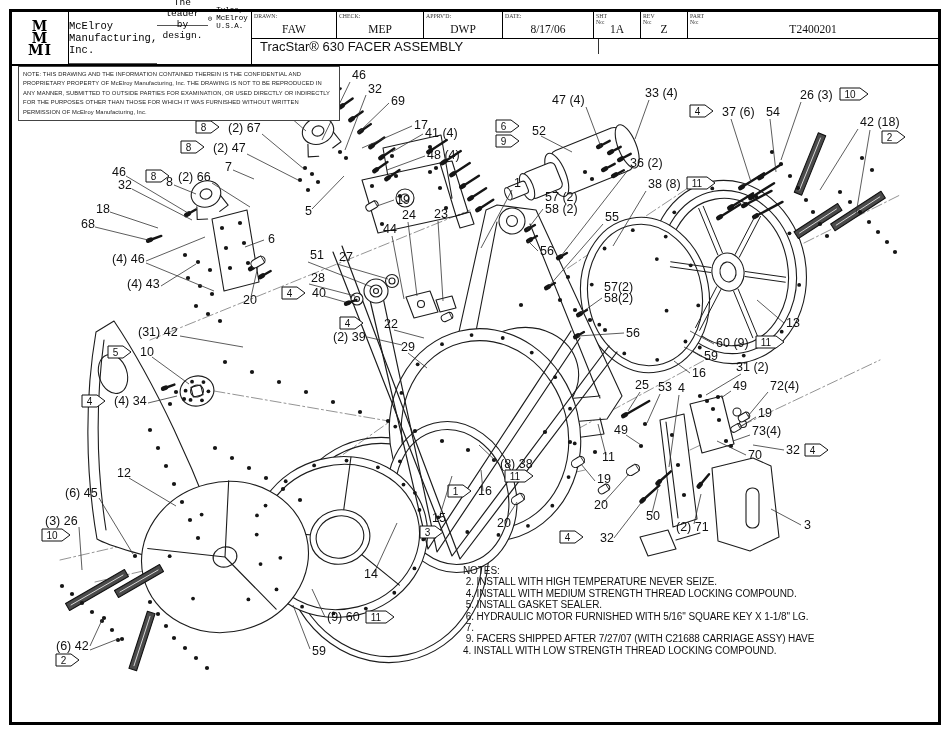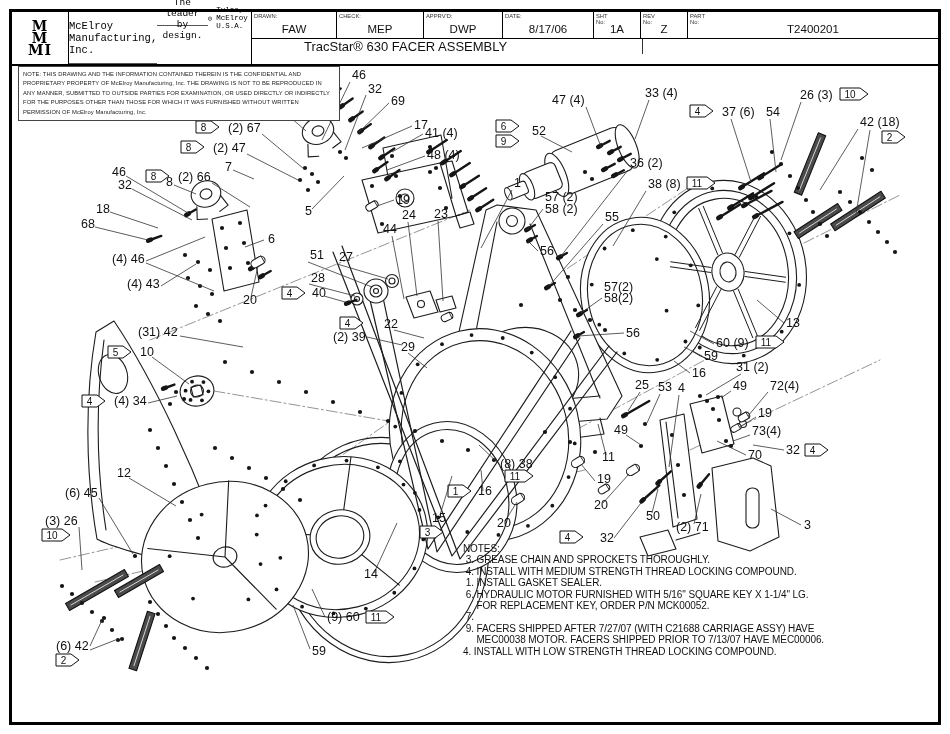--- a/index.html
+++ b/index.html
@@ -8,32 +8,32 @@
   .frame{position:absolute;inset:9px;border:3px solid #000;}
   
   .header{position:absolute;left:0;top:0;right:0;height:52px;border-bottom:2px solid #000;display:flex;background:#fff;}
   .logo-cell{width:56px;border-right:1.5px solid #000;display:flex;flex-direction:column;align-items:center;justify-content:center;line-height:12px;font-family:"DejaVu Serif",serif;font-weight:bold;font-size:14px;letter-spacing:1px;}
   .company-cell{width:182px;border-right:1.5px solid #000;display:flex;font-family:Liberation Mono, monospace;}
   .company-name{flex:1;display:flex;align-items:center;justify-content:center;font-size:10.5px;border-bottom:1px solid #555;}
   .company-tag{height:13px;display:flex;align-items:center;justify-content:center;font-size:9.5px;border-bottom:1px solid #555;text-align:center;}
   .company-loc{height:12px;display:flex;align-items:center;justify-content:center;font-size:7.5px;gap:4px;}
   .right-area{flex:1;display:flex;flex-direction:column;}
   .fields-row{height:26px;display:flex;border-bottom:1.5px solid #000;}
-  .fcell{position:relative;border-right:1.5px solid #000;display:flex;align-items:flex-end;justify-content:center;padding-bottom:3px;}
+  .fcell{position:relative;border-right:1.5px solid #000;display:flex;align-items:flex-end;justify-content:center;padding-bottom:3px;font-family:Liberation Serif, serif;}
   .fcell:last-child{border-right:none;}
   .f-label{position:absolute;left:2px;top:1px;font-size:5.8px;color:#333;line-height:6px;white-space:pre;}
   .f-value{font-size:11.5px;color:#111;}
-  .title-row{height:15px;display:flex;margin-left:44px;}
+  .title-row{height:15px;display:flex;}
   .title-cell{width:338px;border-right:1px solid #333;display:flex;align-items:center;padding-left:8px;font-size:13px;color:#111;}
   .title-blank{flex:1;}
   .w-drawn{width:84px}.w-check{width:86px}.w-apprvd{width:78px}.w-date{width:90px}.w-sht{width:46px}.w-rev{width:46px}.w-part{flex:1}
   
   .conf-note{position:absolute;left:6px;top:54px;width:312px;border:1px solid #444;background:#fff;padding:3px 4px;font-size:5.8px;line-height:9.4px;color:#222;letter-spacing:0.1px;}
   
-  .notes{position:absolute;left:451px;top:531px;right:4px;font-size:10px;line-height:11.4px;color:#111;letter-spacing:-0.1px;}
+  .notes{position:absolute;left:451px;top:553px;right:4px;font-size:10px;line-height:11.4px;color:#111;letter-spacing:-0.1px;}
   .notes .nline{white-space:pre;}
 </style>
 </head>
 <body>
 
 <div class="sheet">
 
   <svg id="dwg" class="dwg-svg" viewBox="0 0 950 734">
     <g stroke="#1c1c1c" stroke-width="1.1" fill="none" stroke-linecap="round" stroke-linejoin="round">
 
@@ -1075,26 +1075,24 @@
           <div class="title-blank"></div>
         </div>
       </div>
     </header>
 
     <div class="conf-note">NOTE: THIS DRAWING AND THE INFORMATION CONTAINED THEREIN IS THE CONFIDENTIAL AND PROPRIETARY PROPERTY OF McElroy Manufacturing, Inc. THE DRAWING IS NOT TO BE REPRODUCED IN ANY MANNER, SUBMITTED TO OUTSIDE PARTIES FOR EXAMINATION, OR USED DIRECTLY OR INDIRECTLY FOR THE PURPOSES OTHER THAN THOSE FOR WHICH IT WAS FURNISHED WITHOUT WRITTEN PERMISSION OF McElroy Manufacturing, Inc.</div>
 
     <div class="notes">
       <div class="nline">NOTES:</div>
       <div id="notes-lines">
-          <div class="nline"> 3. GREASE CHAIN AND SPROCKETS THOROUGHLY.</div>
+          <div class="nline"> 2. INSTALL WITH HIGH TEMPERATURE NEVER SEIZE.</div>
           <div class="nline"> 4. INSTALL WITH MEDIUM STRENGTH THREAD LOCKING COMPOUND.</div>
-          <div class="nline"> 1. INSTALL GASKET SEALER.</div>
-          <div class="nline"> 6. HYDRAULIC MOTOR FURNISHED WITH 5/16" SQUARE KEY X 1-1/4" LG.</div>
-          <div class="nline">     FOR REPLACEMENT KEY, ORDER P/N MCK00052.</div>
+          <div class="nline"> 5. INSTALL GASKET SEALER.</div>
+          <div class="nline"> 6. HYDRAULIC MOTOR FURNISHED WITH 5/16" SQUARE KEY X 1-1/8" LG.</div>
           <div class="nline"> 7.</div>
           <div class="nline"> 9. FACERS SHIPPED AFTER 7/27/07 (WITH C21688 CARRIAGE ASSY) HAVE</div>
-          <div class="nline">     MEC00038 MOTOR. FACERS SHIPPED PRIOR TO 7/13/07 HAVE MEC00006.</div>
           <div class="nline">4. INSTALL WITH LOW STRENGTH THREAD LOCKING COMPOUND.</div>
         </div>
     </div>
 
   </div>
 </div>
 
 </body></html>

